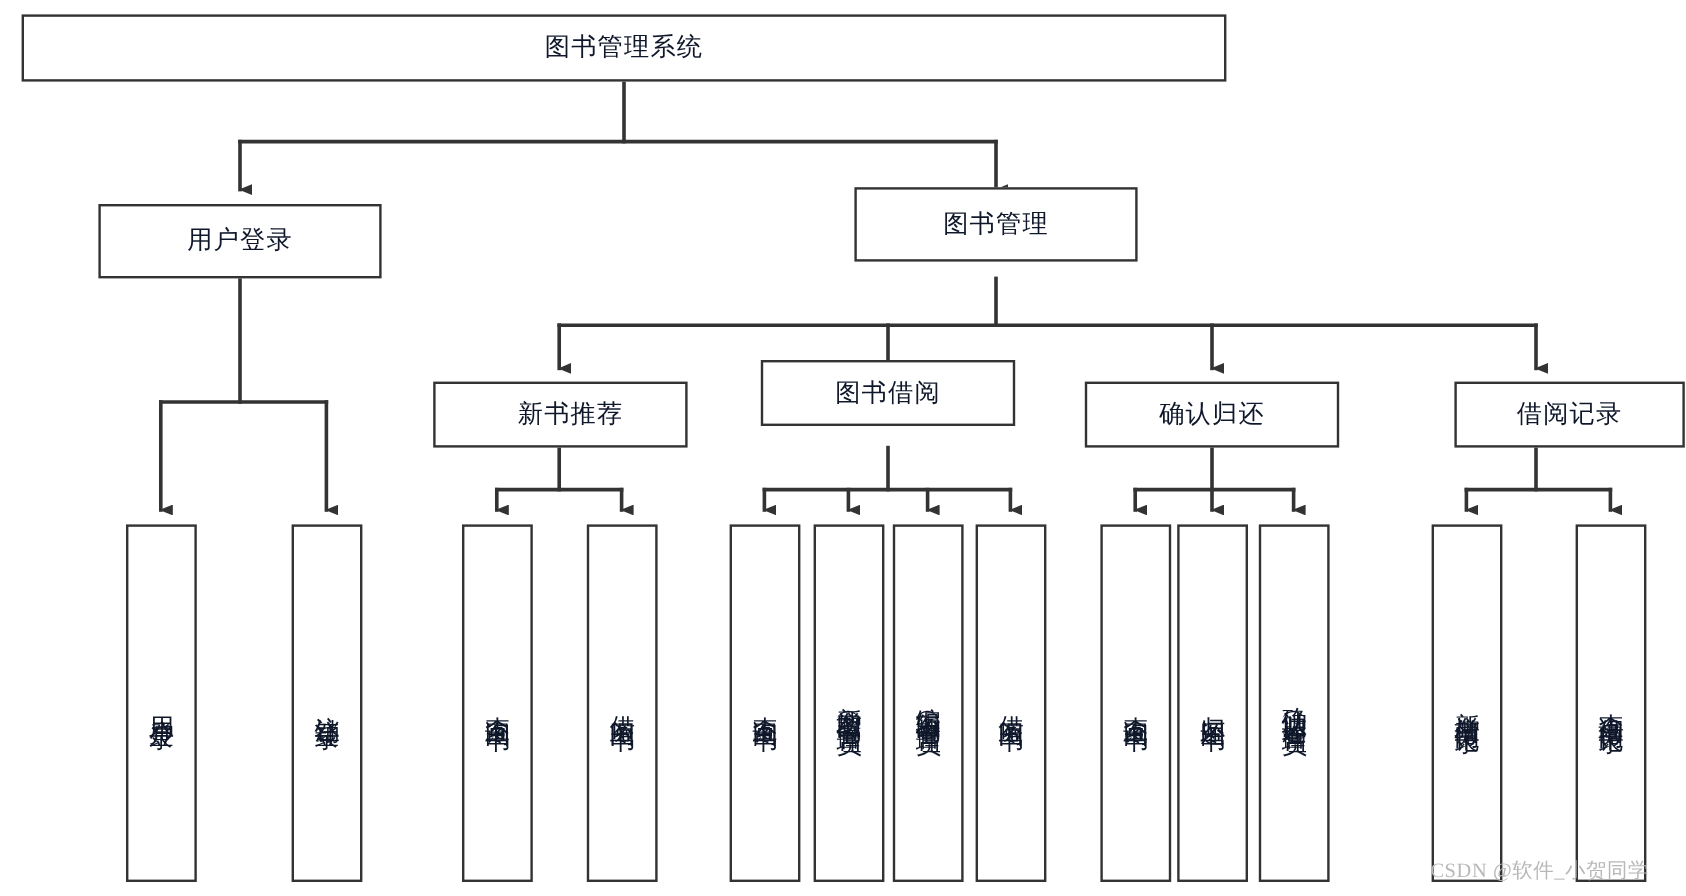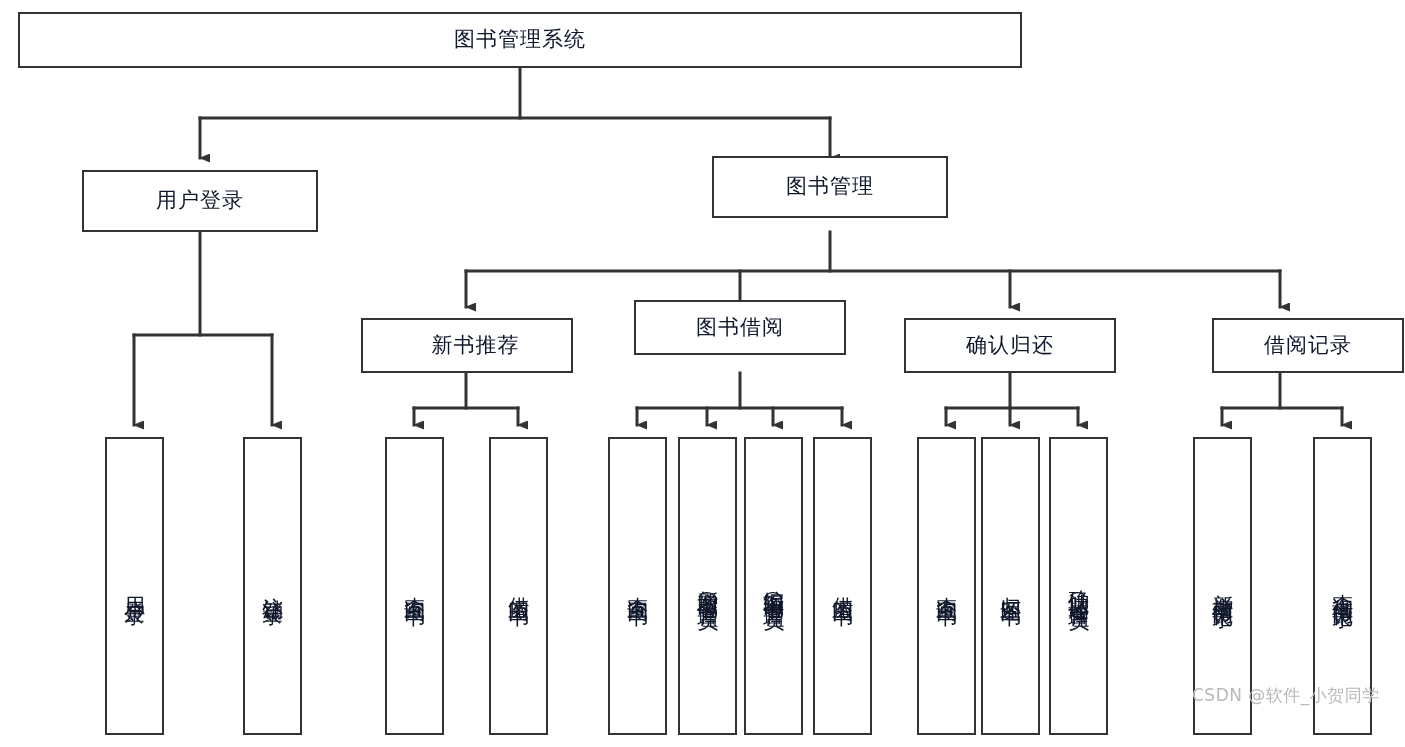--- a/index.html
+++ b/index.html
@@ -181,15 +181,15 @@
     <span class="vtext">确认归还（管理员）</span>
   </div>
 
   <div class="node v" style="left:1193px; top:437px; width:59px; height:298px;">
     <span class="vtext">新增借阅记录</span>
   </div>
   <div class="node v" style="left:1313px; top:437px; width:59px; height:298px;">
     <span class="vtext">查询借阅记录</span>
   </div>
 
-  <div class="watermark" style="left:1192px; top:684px;">CSDN @软件_小贺同学</div>
+  <div class="watermark" style="left:1192px; top:714px;font-family:Liberation Serif, serif;">CSDN @软件_小贺同学</div>
 
 </div>
 
 </body></html>

